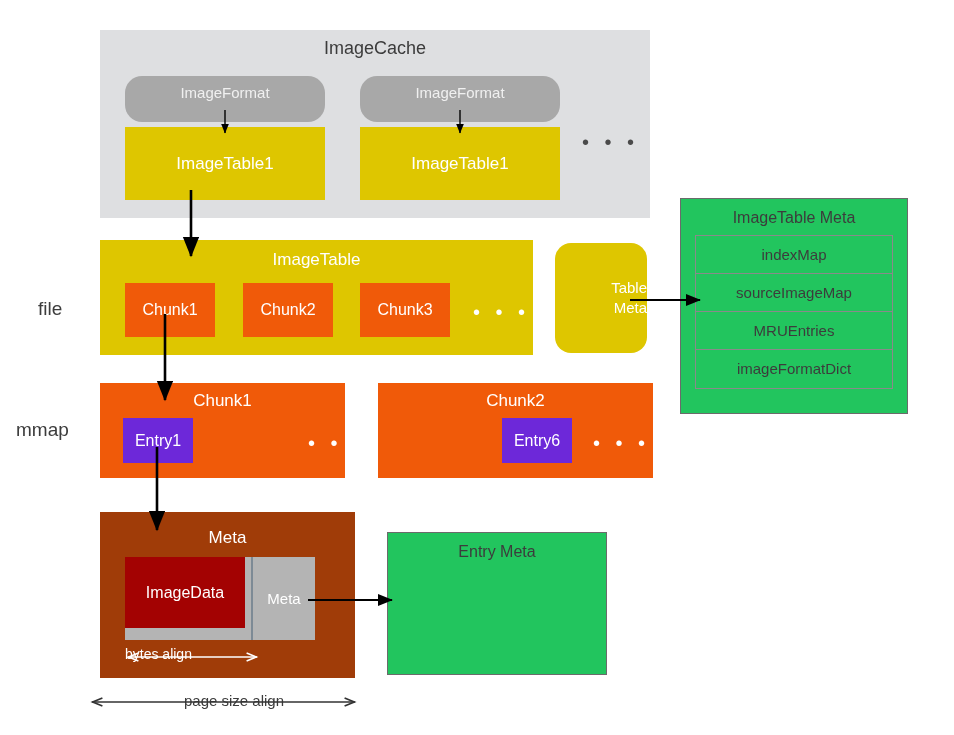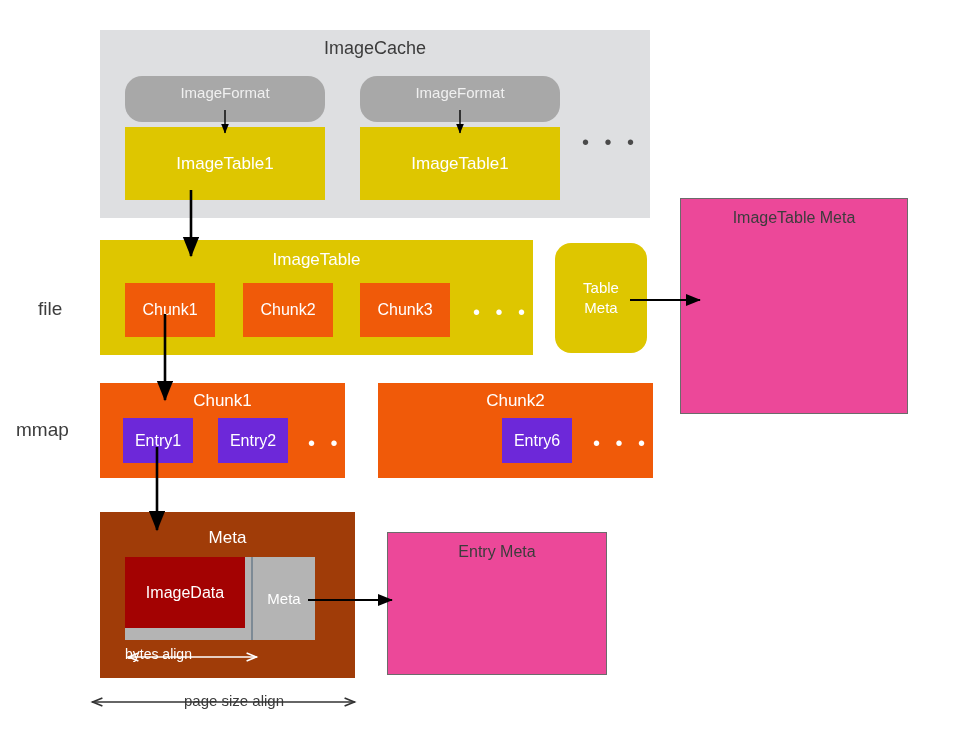--- a/index.html
+++ b/index.html
@@ -96,30 +96,30 @@
   
   .table-meta {
     left: 555px; top: 243px;
     width: 92px; height: 110px;
     border-radius: 16px;
     background: #dec600;
     color: #ffffff;
     font-size: 15px;
     display: flex;
     flex-direction: column;
-    align-items: center;
+    align-items: flex-end;
     justify-content: center;
     line-height: 1.35;
   }
 
   
   .meta-panel {
     position: absolute;
     box-sizing: border-box;
-    background: #ec4899;
+    background: #22c55e;
     border: 1px solid #6b6b6b;
   }
   .meta-panel-title {
     text-align: center;
     font-size: 16px;
     color: #3c3c3c;
     padding-top: 10px;
     padding-bottom: 8px;
   }
   .meta-rows {
@@ -224,27 +224,32 @@
   <div class="chip chip-orange" style="left:360px; top:283px; width:90px; height:54px;">Chunk3</div>
   <div class="dots dots-white" style="left:473px; top:302px;">• • •</div>
 
   <div class="box table-meta">
     <span>Table</span>
     <span>Meta</span>
   </div>
 
   <div class="meta-panel" style="left:680px; top:198px; width:228px; height:216px;">
     <div class="meta-panel-title">ImageTable Meta</div>
+    <div class="meta-rows">
+      <div class="meta-row" style="height:38px; line-height:38px;">indexMap</div>
+      <div class="meta-row" style="height:38px; line-height:38px;">sourceImageMap</div>
+      <div class="meta-row" style="height:38px; line-height:38px;">MRUEntries</div>
+      <div class="meta-row" style="height:38px; line-height:38px;">imageFormatDict</div>
+    </div>
   </div>
 
   <div class="box band-orange" style="left:100px; top:383px; width:245px; height:95px;">
     <div class="band-title" style="top:8px;">Chunk1</div>
   </div>
   <div class="chip chip-brown" style="left:123px; top:418px; width:70px; height:45px;">Entry1</div>
-  <div class="chip chip-brown" style="left:218px; top:418px; width:70px; height:45px;">Entry2</div>
   <div class="dots dots-white" style="left:308px; top:433px;">• • •</div>
 
   <div class="box band-orange" style="left:378px; top:383px; width:275px; height:95px;">
     <div class="band-title" style="top:8px;">Chunk2</div>
   </div>
   <div class="chip chip-brown" style="left:502px; top:418px; width:70px; height:45px;">Entry6</div>
   <div class="dots dots-white" style="left:593px; top:433px;">• • •</div>
 
   <div class="box band-brown" style="left:100px; top:512px; width:255px; height:166px;">
     <div class="band-title" style="top:16px;">Meta</div>

